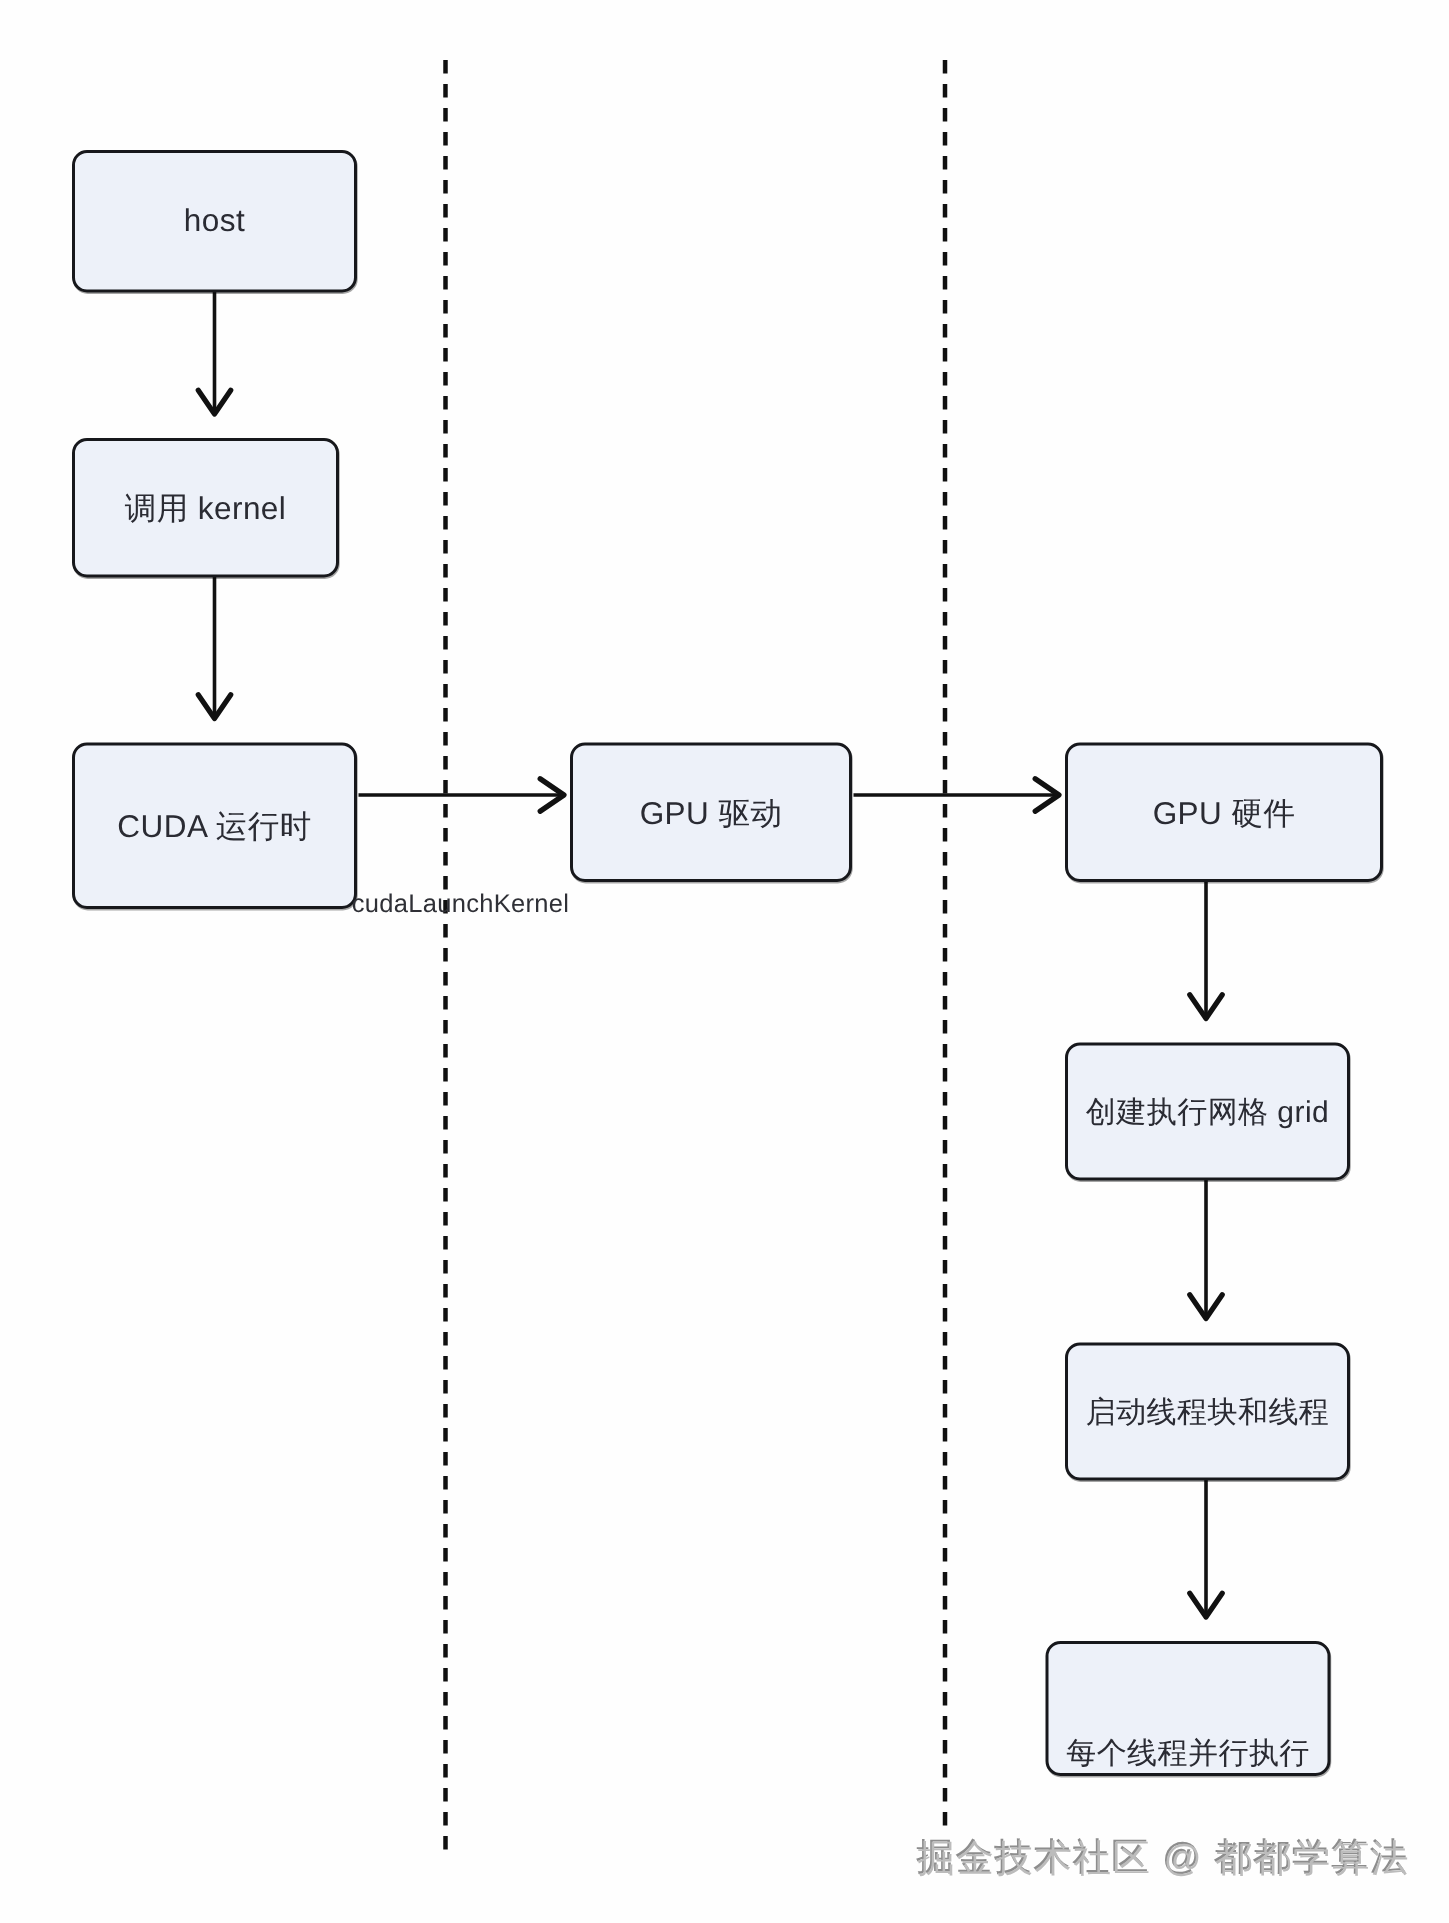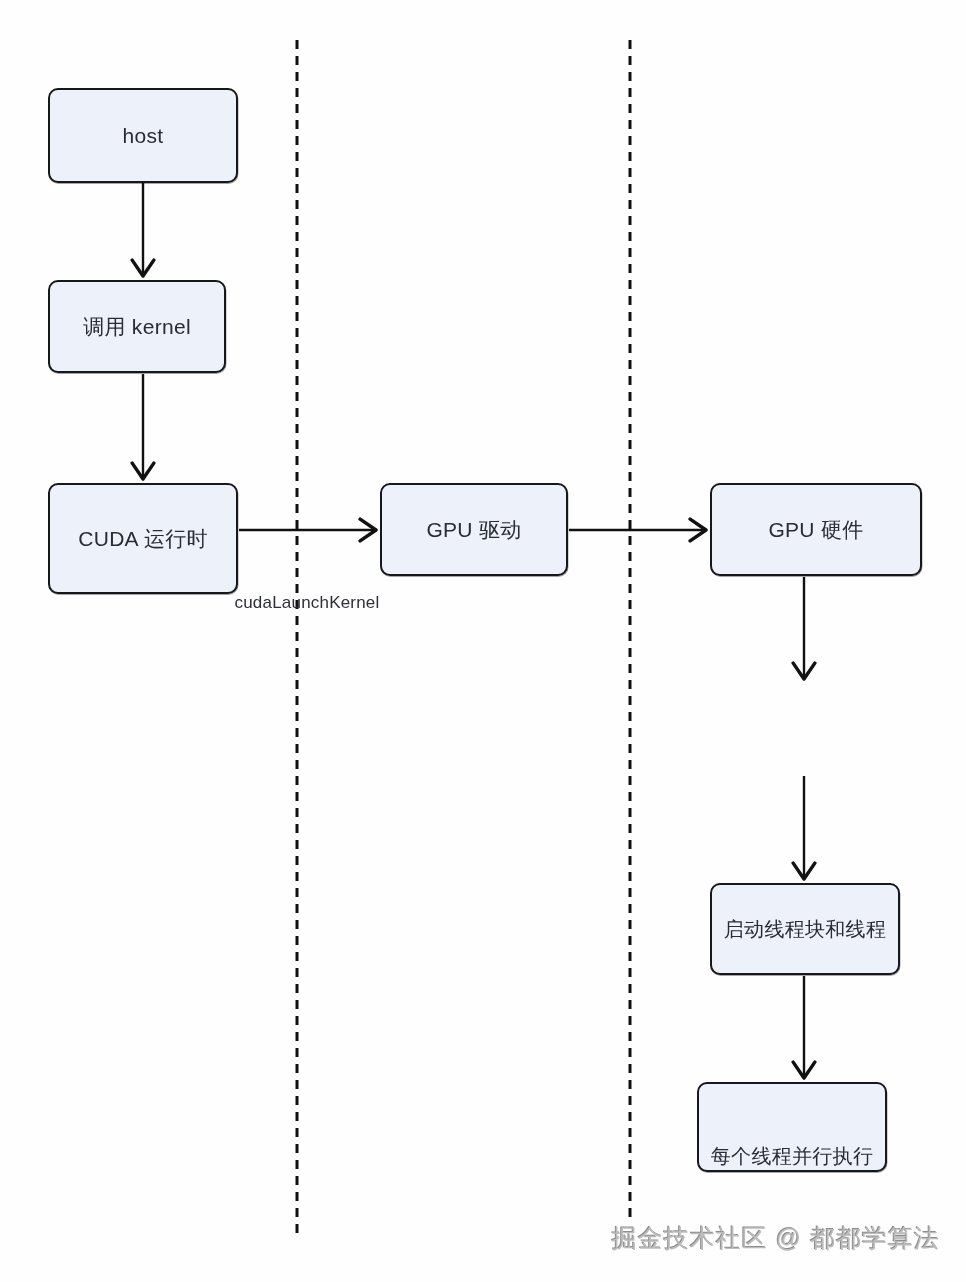--- a/index.html
+++ b/index.html
@@ -27,20 +27,21 @@
     border: 2.5px solid #17181c;
     border-radius: 10px;
     display: flex;
     align-items: center;
     justify-content: center;
     text-align: center;
     font-size: 21px;
     color: #2a2b33;
     letter-spacing: 0.3px;
     box-shadow: 0.5px 1px 0 rgba(0,0,0,0.35);
+    margin-top: 12px;
   }
   .node-host        { left: 48px;  top: 88px;   width: 190px; height: 95px; }
   .node-call-kernel { left: 48px;  top: 280px;  width: 178px; height: 93px; }
   .node-cuda-rt     { left: 48px;  top: 483px;  width: 190px; height: 111px; }
   .node-gpu-driver  { left: 380px; top: 483px;  width: 188px; height: 93px; }
   .node-gpu-hw      { left: 710px; top: 483px;  width: 212px; height: 93px; }
   .node-grid        { left: 710px; top: 683px;  width: 190px; height: 92px; font-size: 20px; }
   .node-blocks      { left: 710px; top: 883px;  width: 190px; height: 92px; font-size: 20px; }
   .node-parallel    { left: 697px; top: 1082px; width: 190px; height: 90px; font-size: 20px; align-items: flex-end; }
   .edge-label {
@@ -101,20 +102,23 @@
   </div>
 
   <div class="node node-gpu-driver">
     <span>GPU 驱动</span>
   </div>
 
   <div class="node node-gpu-hw">
     <span>GPU 硬件</span>
   </div>
 
+  <div class="node node-grid">
+    <span>创建执行网格 grid</span>
+  </div>
 
   <div class="node node-blocks">
     <span>启动线程块和线程</span>
   </div>
 
   <div class="node node-parallel">
     <span>每个线程并行执行</span>
   </div>
 
   <div class="edge-label">cudaLaunchKernel</div>

